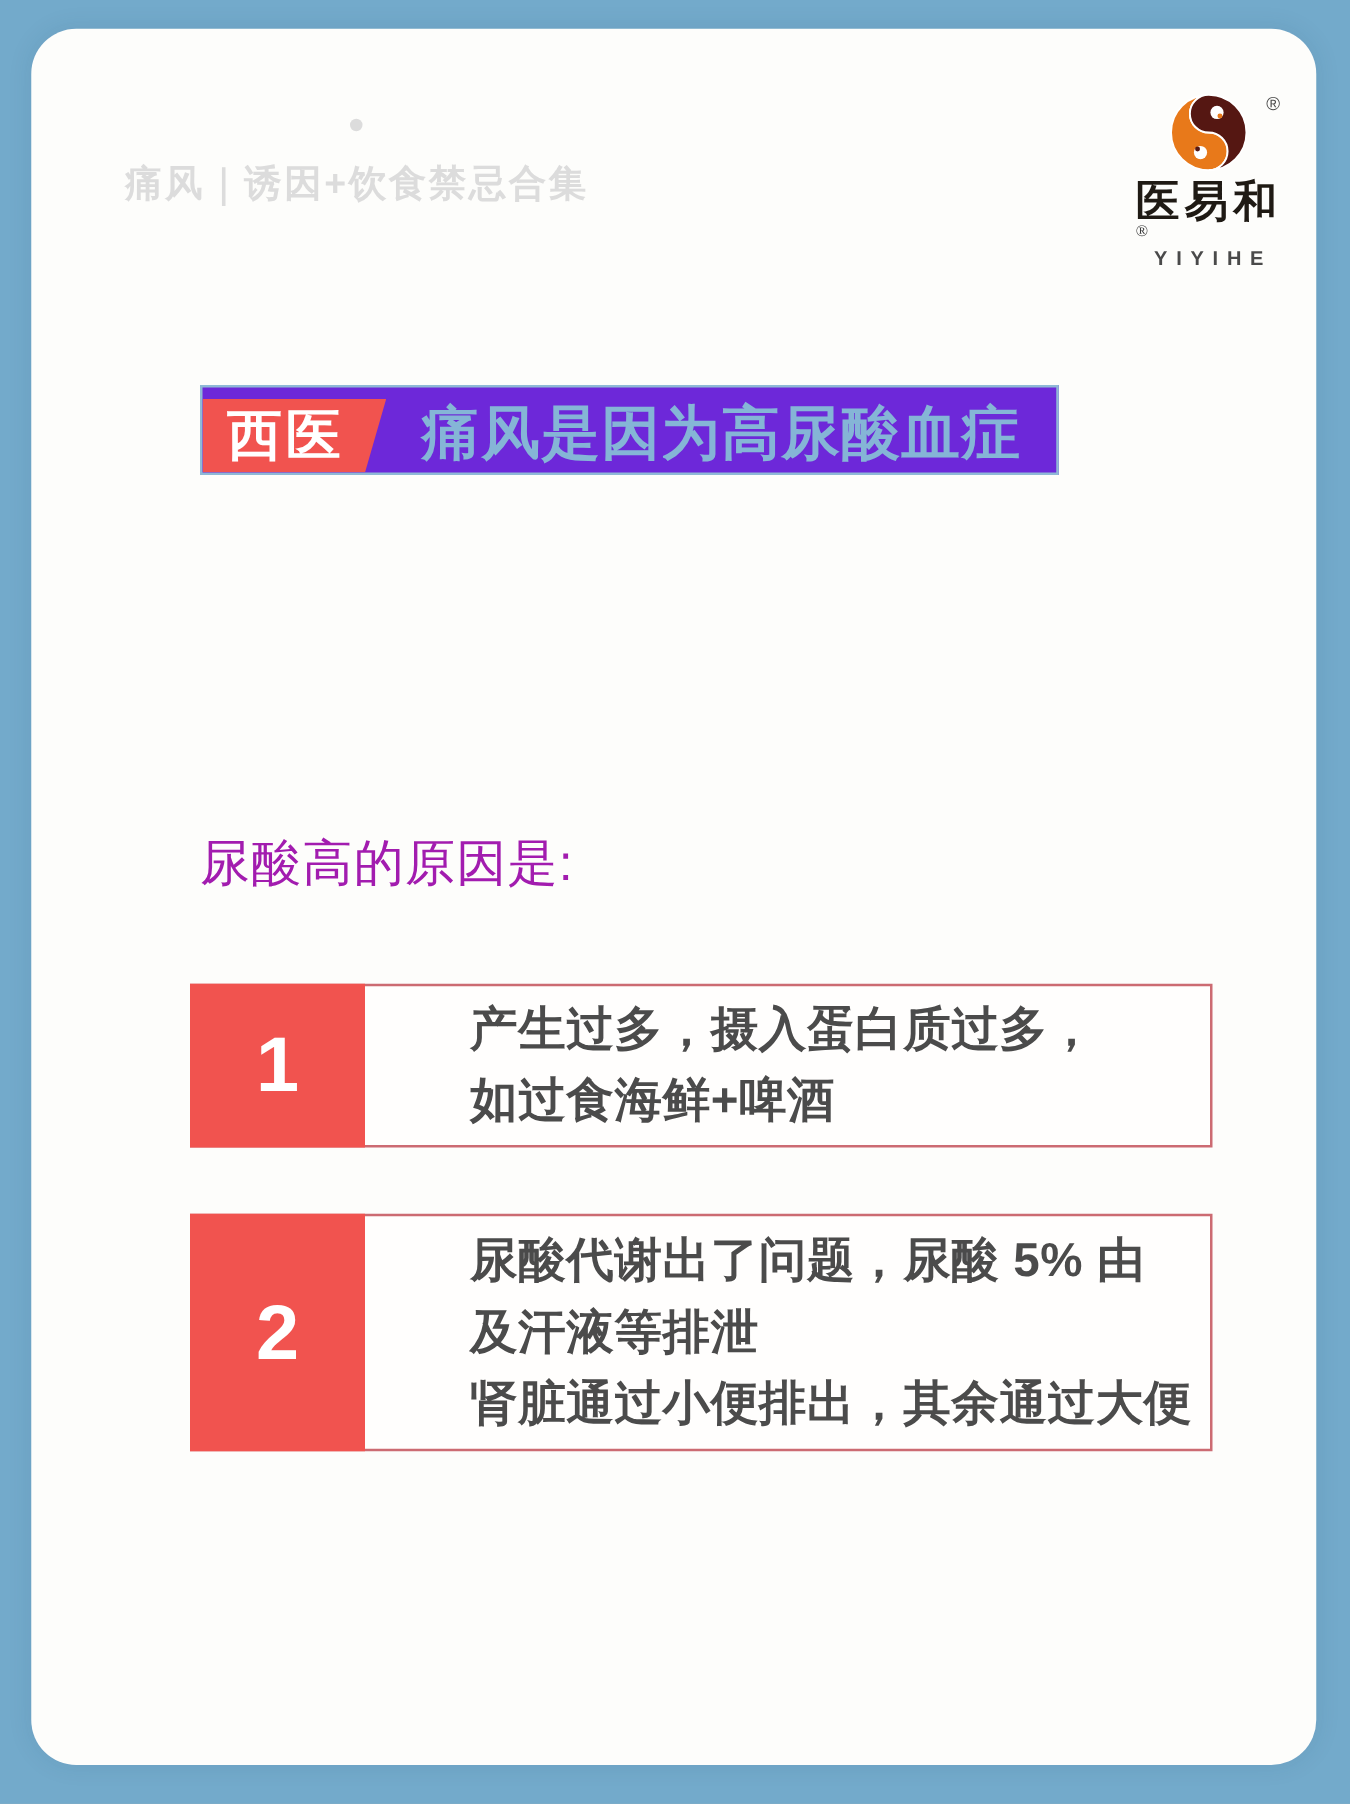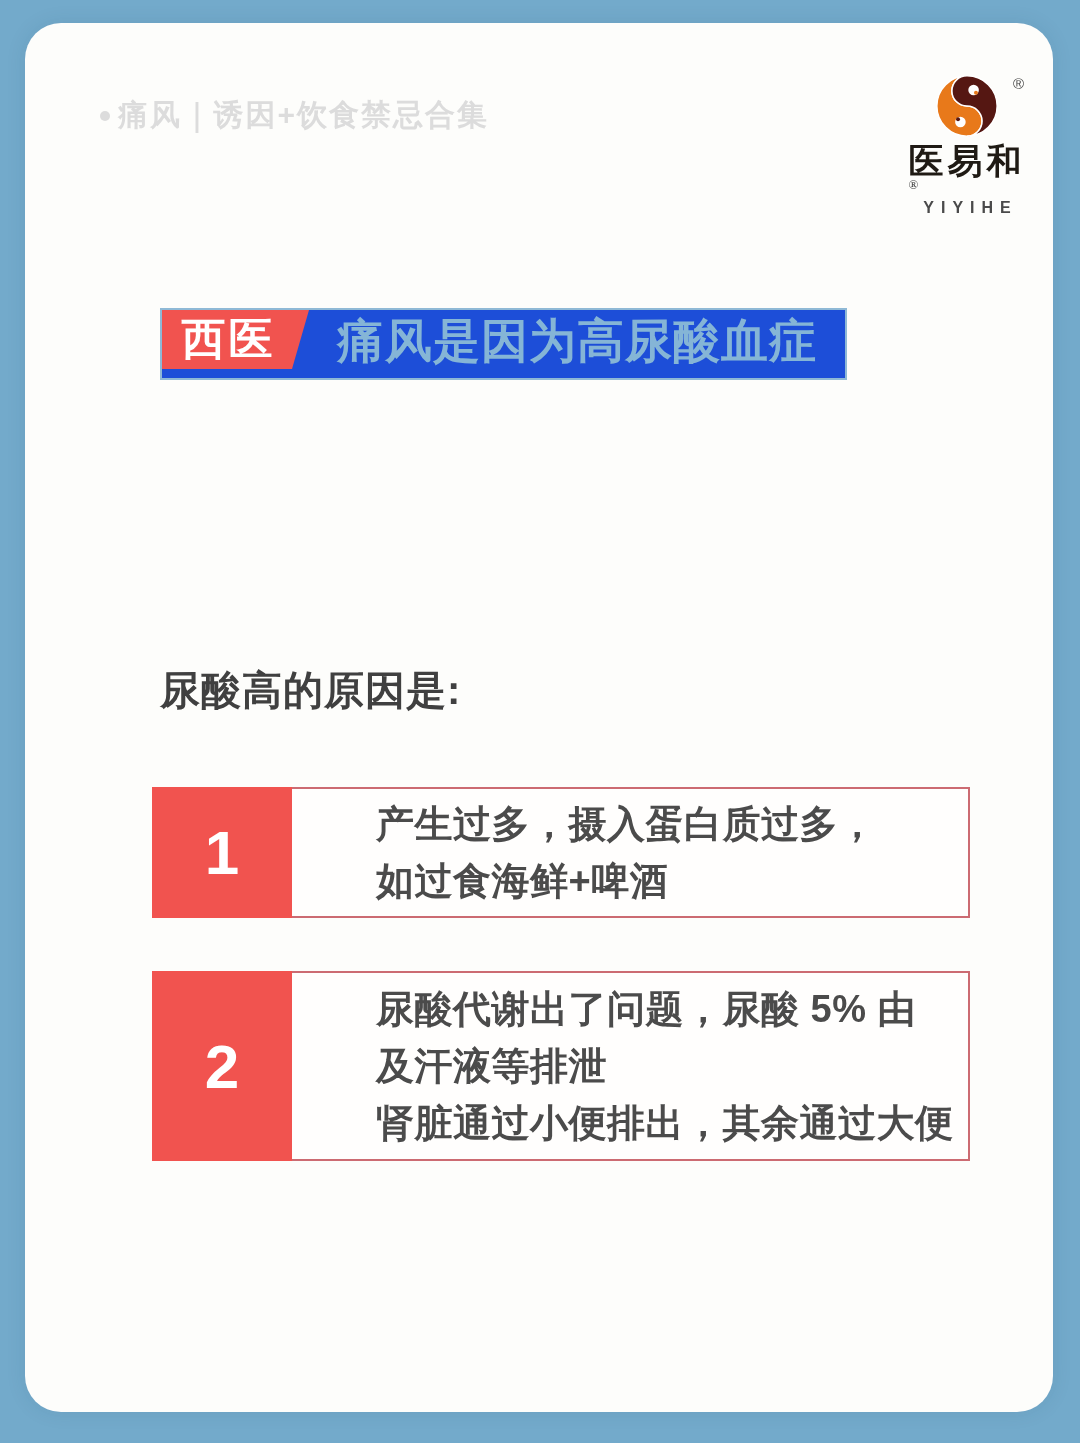--- a/index.html
+++ b/index.html
@@ -18,23 +18,24 @@
     left:25px; top:23px;
     width:1028px; height:1389px;
     background:#fdfdfb;
     border-radius:36px;
     box-shadow:0 0 20px rgba(30,60,90,0.10);
   }
 
   
   .tag {
     position:absolute; left:75px; top:72px;
-    display:flex; align-items:center; gap:8px;
+    display:flex; align-items:center; gap:22px;
     color:#dcdcdc; font-size:30px; font-weight:700;
     letter-spacing:2px;
+    flex-direction:column;
   }
   .tag .dot {
     width:10px; height:10px; border-radius:50%;
     background:#dcdcdc; flex:0 0 auto;
   }
 
   
   .logo {
     position:absolute; left:868px; top:50px; width:148px;
     display:flex; flex-direction:column; align-items:center;
@@ -54,23 +55,23 @@
   .logo-reg-name { font-size:13px; color:#3a3a3a; margin-top:-2px; }
   .logo-sub {
     margin-top:6px; font-size:16px; font-weight:700;
     letter-spacing:7px; color:#4a4a4a; padding-left:7px;
   }
 
   
   .title-bar {
     position:absolute; left:135px; top:285px;
     width:687px; height:72px;
-    background:#1d4ed8;
+    background:#6d28d9;
     border:2px solid #8fb9d6;
-    display:flex; align-items:flex-start;
+    display:flex; align-items:flex-end;
   }
   .title-badge {
     width:147px; flex:0 0 auto;
     background:#f1534f;
     clip-path:polygon(0 0, 100% 0, calc(100% - 17px) 100%, 0 100%);
     display:flex; align-items:center; justify-content:center;
     padding-right:14px;
     color:#ffffff; font-size:44px; font-weight:800; letter-spacing:3px;
   }
   .title-text {
@@ -84,21 +85,21 @@
     position:absolute; left:137px; top:424px; width:840px;
     font-size:43px; font-weight:800; line-height:85px;
     letter-spacing:0.5px;
   }
   .intro .dark { color:#31313b; }
   .intro .red  { color:#f4544c; }
 
   
   .subtitle {
     position:absolute; left:135px; top:640px;
-    font-size:40px; font-weight:700; color:#404040;
+    font-size:40px; font-weight:400; color:#a21caf;
     letter-spacing:1px;
   }
 
   
   .reason {
     position:absolute; left:127px; width:818px;
     background:#fffefd;
     border:2px solid #cc6b72;
     display:flex; align-items:stretch;
   }

